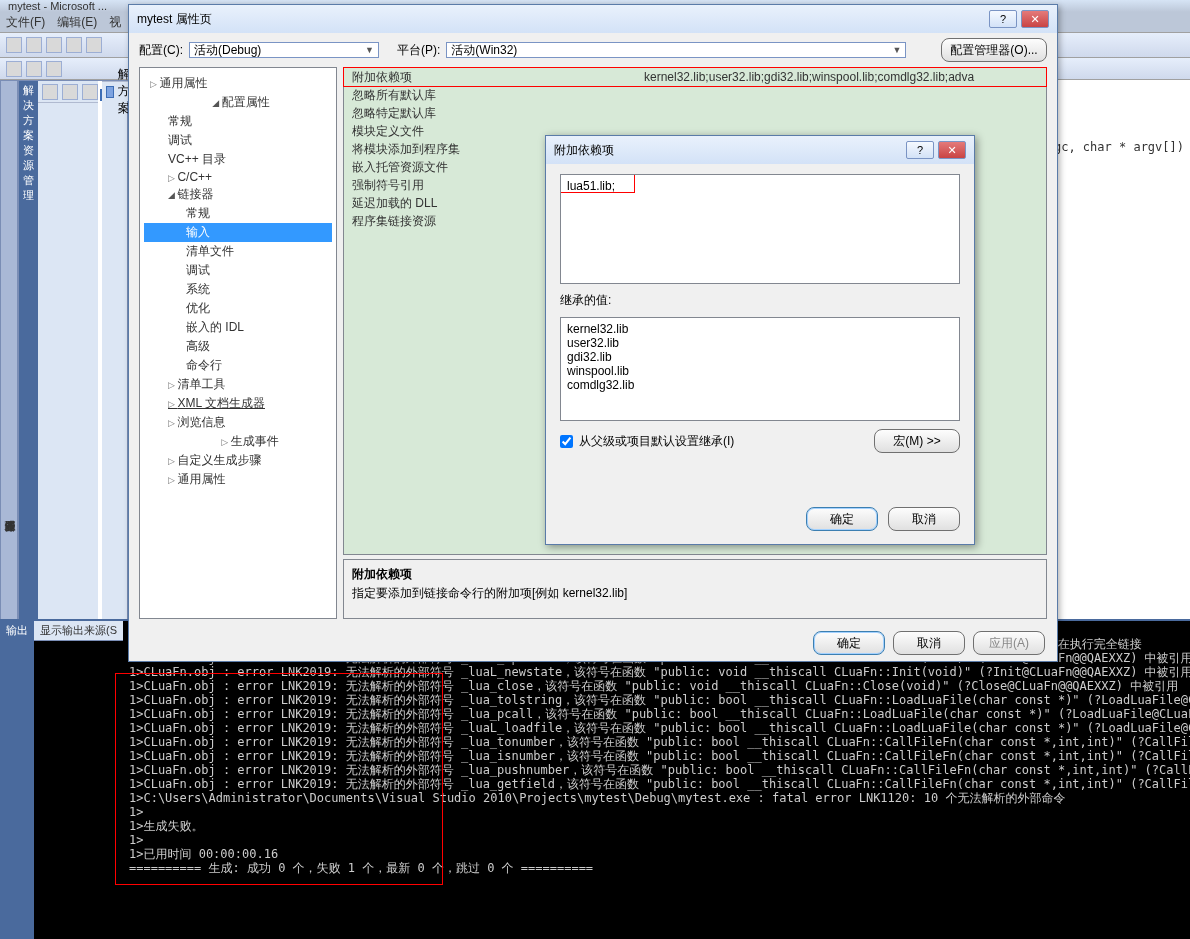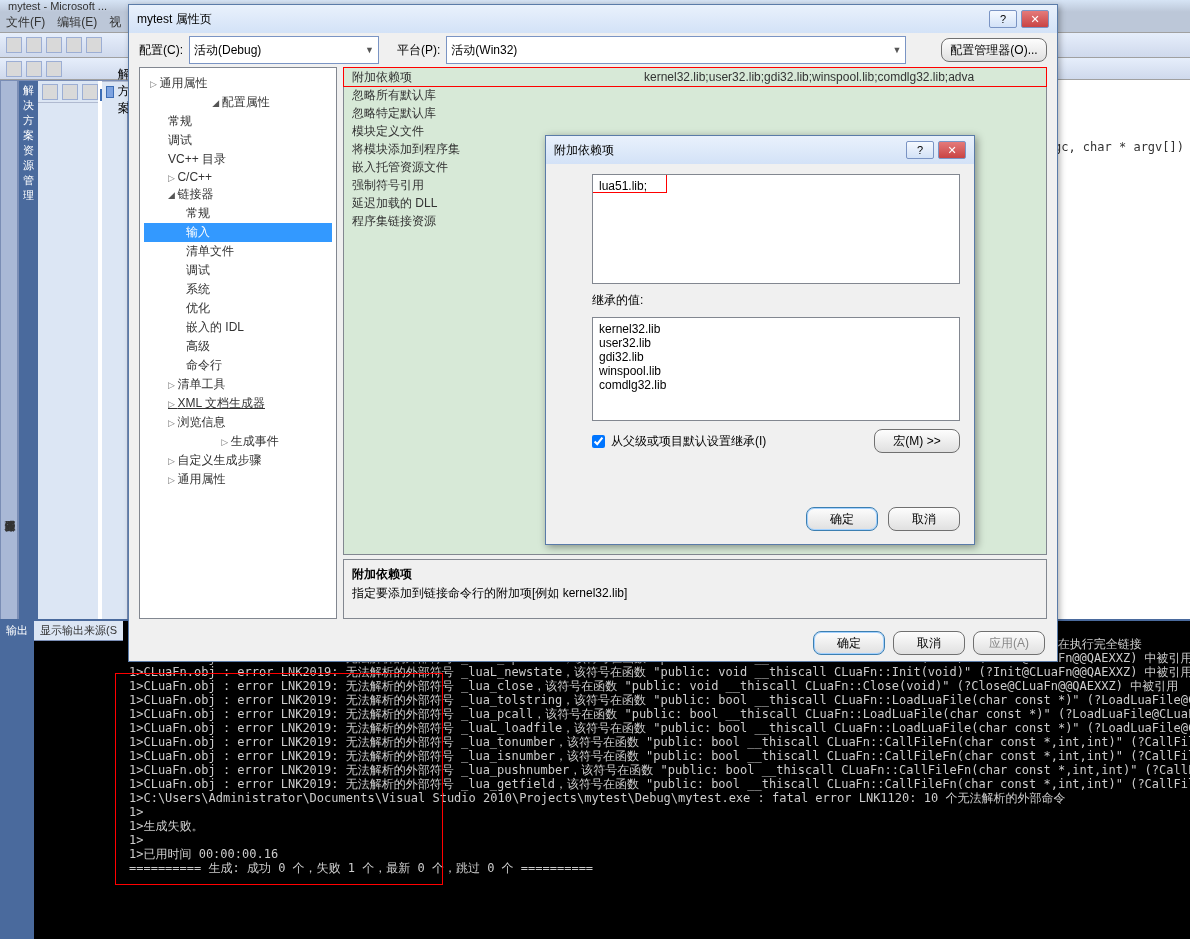--- a/index.html
+++ b/index.html
@@ -36,21 +36,21 @@
 .output-body { flex:1; background:#000; color:#ccc; font-family:"NSimSun",Consolas,monospace; font-size:12px; padding:2px 6px; overflow:hidden; white-space:pre; line-height:14px;}
 .red-box { border:1px solid red; position:absolute; pointer-events:none;}
 
 
 .prop-dialog { position:absolute; left:128px; top:4px; width:930px; height:658px; background:#f0f0f0; border:1px solid #5a7ba8; box-shadow:2px 2px 6px rgba(0,0,0,.3); display:flex; flex-direction:column;}
 .prop-title { height:28px; background:linear-gradient(#e9f1fc,#d3e2f7); display:flex; align-items:center; padding:0 8px; justify-content:space-between;}
 .win-btns { display:flex; gap:4px;}
 .win-btn { width:28px; height:18px; border:1px solid #7a94c4; border-radius:2px; background:linear-gradient(#f5f9ff,#d3e2f7); font-size:11px; text-align:center; line-height:16px;}
 .win-btn.close { background:linear-gradient(#e47a7a,#c94444); color:#fff;}
 .prop-top { height:34px; display:flex; align-items:center; gap:6px; padding:0 10px;}
-.combo { height:28px; border:1px solid #7a94c4; background:#fff; display:flex; align-items:center; padding:0 4px; justify-content:space-between;}
+.combo { height:16px; border:1px solid #7a94c4; background:#fff; display:flex; align-items:center; padding:0 4px; justify-content:space-between;}
 .combo .arrow { font-size:9px; color:#555;}
 .prop-body { flex:1; display:flex; gap:6px; padding:0 10px 6px 10px;}
 .prop-tree { width:198px; border:1px solid #828790; background:#fff; padding:6px 4px; overflow:auto;}
 .ptree-item { padding:1px 0 1px 4px; white-space:nowrap; color:#333; cursor:default;}
 .ptree-item.arrow::before { content:"▷ "; font-size:9px; color:#777;}
 .ptree-item.open::before { content:"◢ "; font-size:9px; color:#555;}
 .ptree-item.sel { background:#3399ff; color:#fff;}
 .prop-right { flex:1; display:flex; flex-direction:column; gap:4px;}
 .prop-grid { flex:1; border:1px solid #828790; background:#d7e9d7; position:relative;}
 .grid-row { display:flex; height:18px; align-items:center;}
@@ -59,21 +59,21 @@
 .grid-row.hl { outline:1px solid red;}
 .prop-desc { height:60px; border:1px solid #828790; background:#f0f0f0; padding:6px 8px;}
 .prop-desc b { display:block; margin-bottom:2px;}
 .prop-buttons { height:36px; display:flex; justify-content:flex-end; align-items:center; gap:8px; padding:0 12px;}
 .btn { min-width:72px; height:24px; border:1px solid #707070; background:linear-gradient(#fdfdfd,#e0e0e0); border-radius:8px; text-align:center; line-height:22px;}
 .btn:focus,.btn.def { border:1px solid #3c7fb1; box-shadow:0 0 0 1px #a3d1ff inset;}
 
 
 .dep-dialog { position:absolute; left:545px; top:135px; width:430px; height:410px; background:#f0f0f0; border:1px solid #5a7ba8; box-shadow:2px 2px 8px rgba(0,0,0,.4); display:flex; flex-direction:column;}
 .dep-title { height:28px; background:linear-gradient(#e9f1fc,#d3e2f7); display:flex; align-items:center; justify-content:space-between; padding:0 8px;}
-.dep-body { flex:1; padding:10px 14px; display:flex; flex-direction:column; gap:8px;margin-left:32px;}
+.dep-body { flex:1; padding:10px 14px; display:flex; flex-direction:column; gap:8px;}
 .dep-textarea { height:110px; border:1px solid #828790; background:#fff; padding:4px 6px; font-family:Tahoma; overflow:auto; position:relative;}
 .dep-inherit-label { font-size:12px;}
 .dep-list { height:104px; border:1px solid #828790; background:#fff; padding:4px 6px; overflow:auto;}
 .dep-bottom-row { display:flex; align-items:center; justify-content:space-between;}
 .dep-check { display:flex; align-items:center; gap:6px;}
 .dep-buttons { height:40px; display:flex; justify-content:flex-end; align-items:center; gap:10px; padding:0 14px 10px 0;}
 </style>
 </head>
 <body>
 

